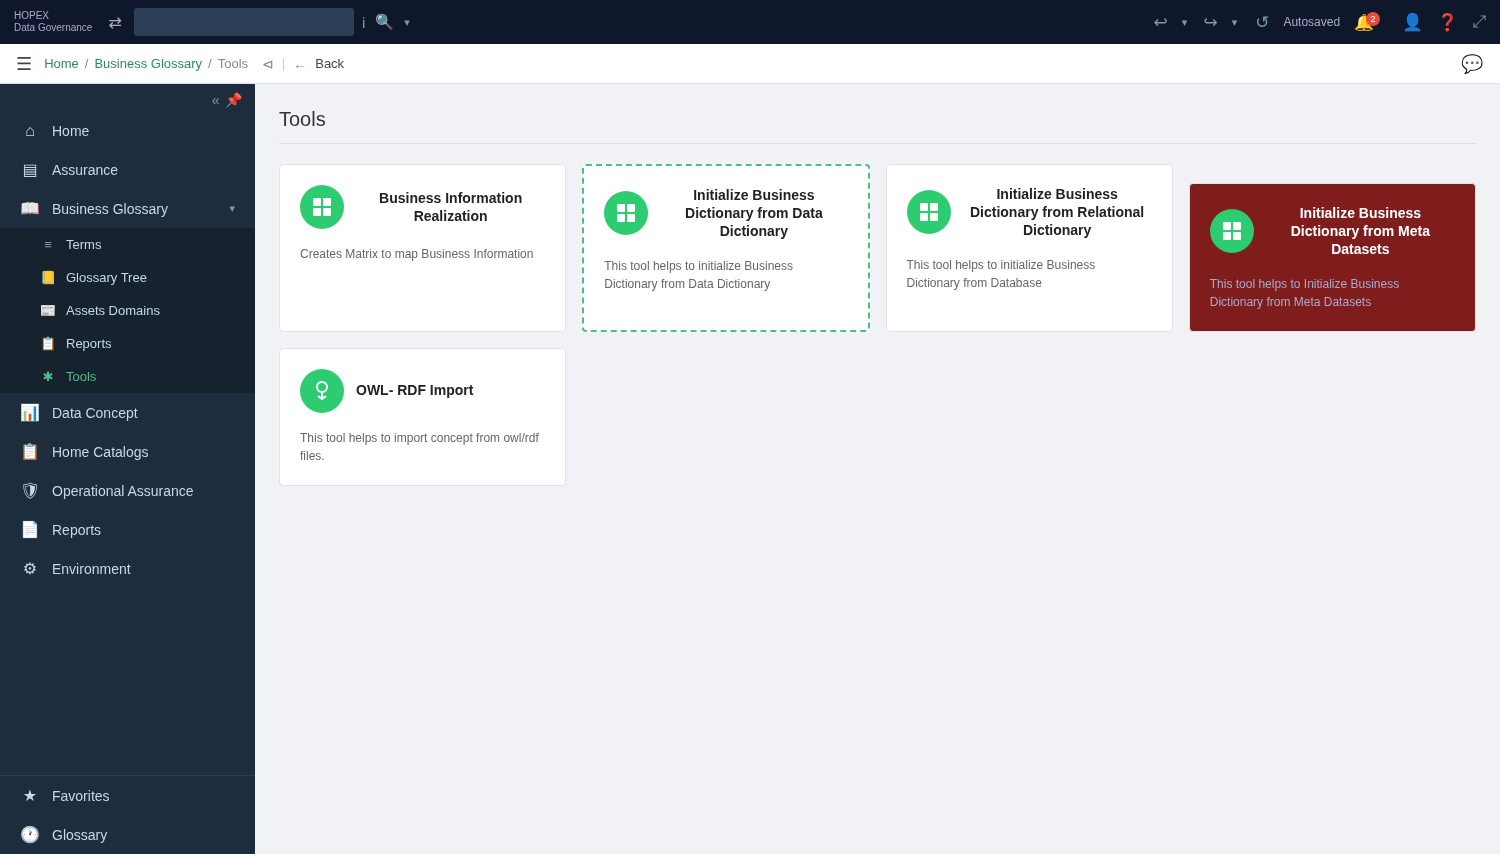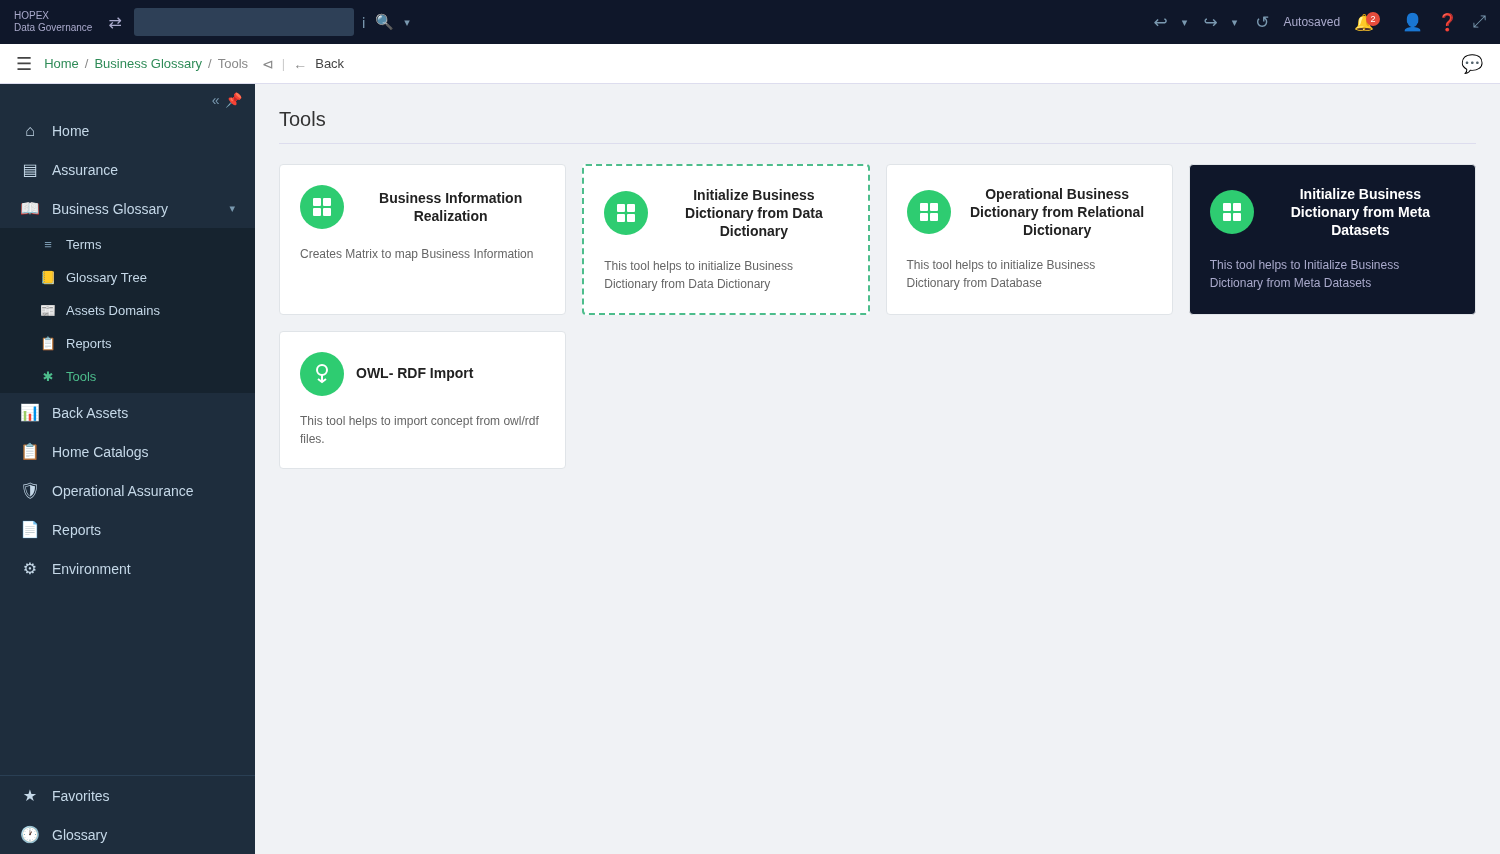--- a/index.html
+++ b/index.html
@@ -137,21 +137,21 @@
     }
     .tool-card {
       background: white;
       border-radius: 4px;
       padding: 20px;
       cursor: pointer;
       border: 1px solid #e0e4e8;
       transition: box-shadow 0.15s;
     }
     .tool-card.selected { border: 2px dashed #4dbd8c; }
-    .tool-card.dark-bg { background: #0f172a; color: white; }
+    .tool-card.dark-bg { background: #7f1d1d; color: white; margin-top: 19px; }
 
     .tool-card-header { display: flex; align-items: center; gap: 12px; margin-bottom: 16px; }
     .tool-icon-circle {
       width: 44px;
       height: 44px;
       border-radius: 50%;
       background: #2ecc71;
       display: flex;
       align-items: center;
       justify-content: center;
@@ -271,21 +271,21 @@
         <span>Reports</span>
       </div>
       <div class="sidebar-subitem active" style="color:#4dbd8c;">
         <span class="sub-icon" style="color:#4dbd8c;">✱</span>
         <span>Tools</span>
       </div>
     </div>
 
     <div class="sidebar-item">
       <span class="item-icon">📊</span>
-      <span>Back Assets</span>
+      <span>Data Concept</span>
     </div>
     <div class="sidebar-item">
       <span class="item-icon">📋</span>
       <span>Home Catalogs</span>
     </div>
     <div class="sidebar-item">
       <span class="item-icon">🛡</span>
       <span>Operational Assurance</span>
     </div>
     <div class="sidebar-item">
@@ -347,21 +347,21 @@
       <div class="tool-card">
         <div class="tool-card-header">
           <div class="tool-icon-circle">
             <svg width="22" height="22" viewBox="0 0 22 22" fill="none">
               <rect x="2" y="2" width="8" height="8" rx="1" fill="white"></rect>
               <rect x="12" y="2" width="8" height="8" rx="1" fill="white"></rect>
               <rect x="2" y="12" width="8" height="8" rx="1" fill="white"></rect>
               <rect x="12" y="12" width="8" height="8" rx="1" fill="white"></rect>
             </svg>
           </div>
-          <div class="tool-name">Operational Business Dictionary from Relational Dictionary</div>
+          <div class="tool-name">Initialize Business Dictionary from Relational Dictionary</div>
         </div>
         <div class="tool-desc">This tool helps to initialize Business Dictionary from Database</div>
       </div>
 
       <div class="tool-card dark-bg">
         <div class="tool-card-header">
           <div class="tool-icon-circle">
             <svg width="22" height="22" viewBox="0 0 22 22" fill="none">
               <rect x="2" y="2" width="8" height="8" rx="1" fill="white"></rect>
               <rect x="12" y="2" width="8" height="8" rx="1" fill="white"></rect>

